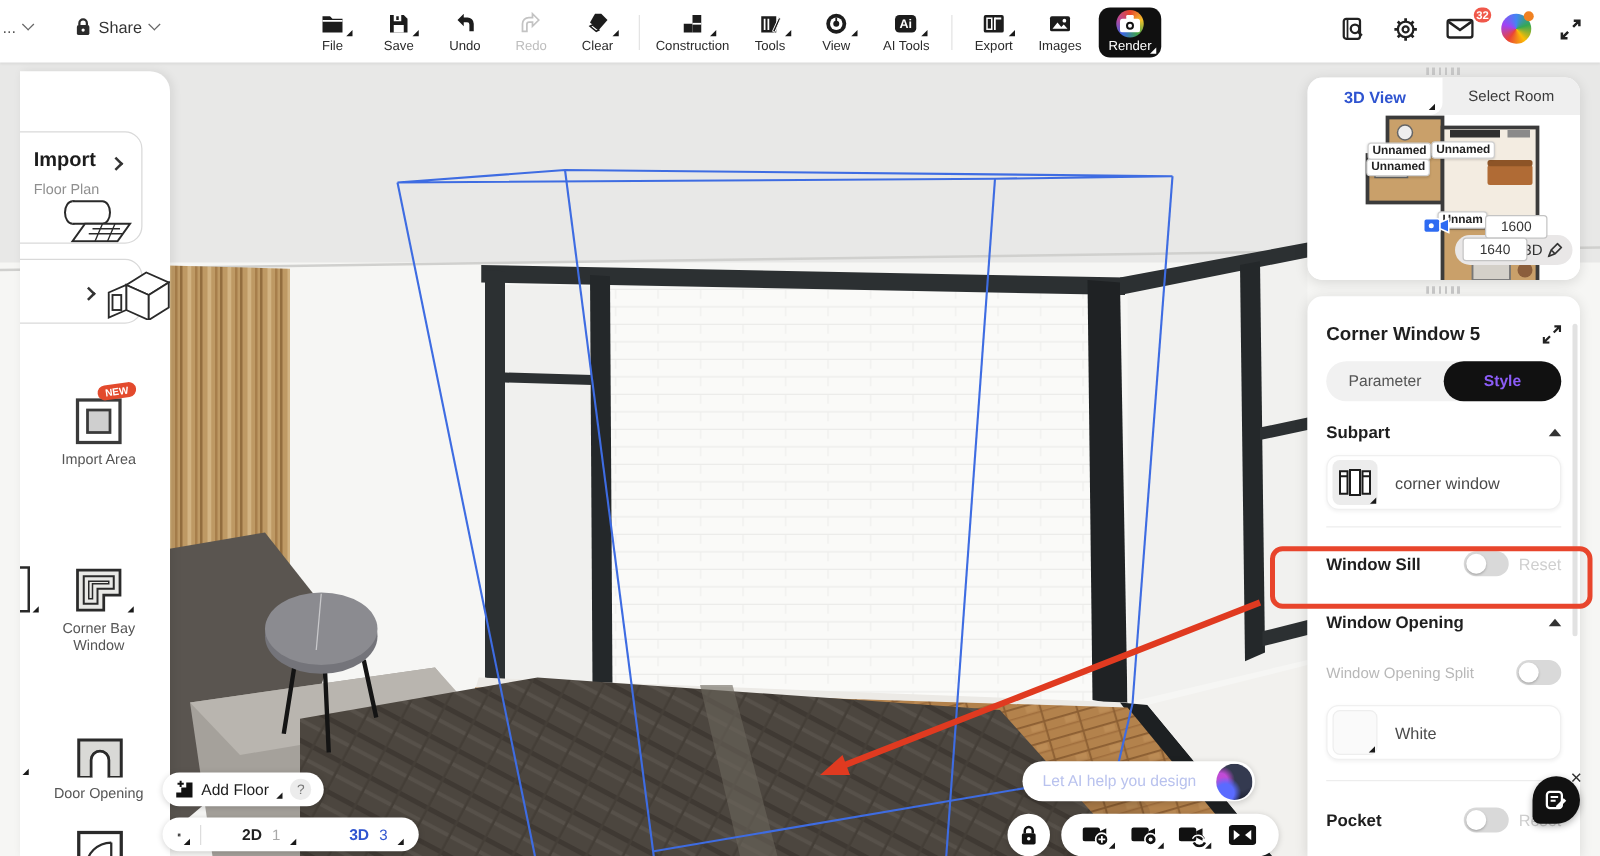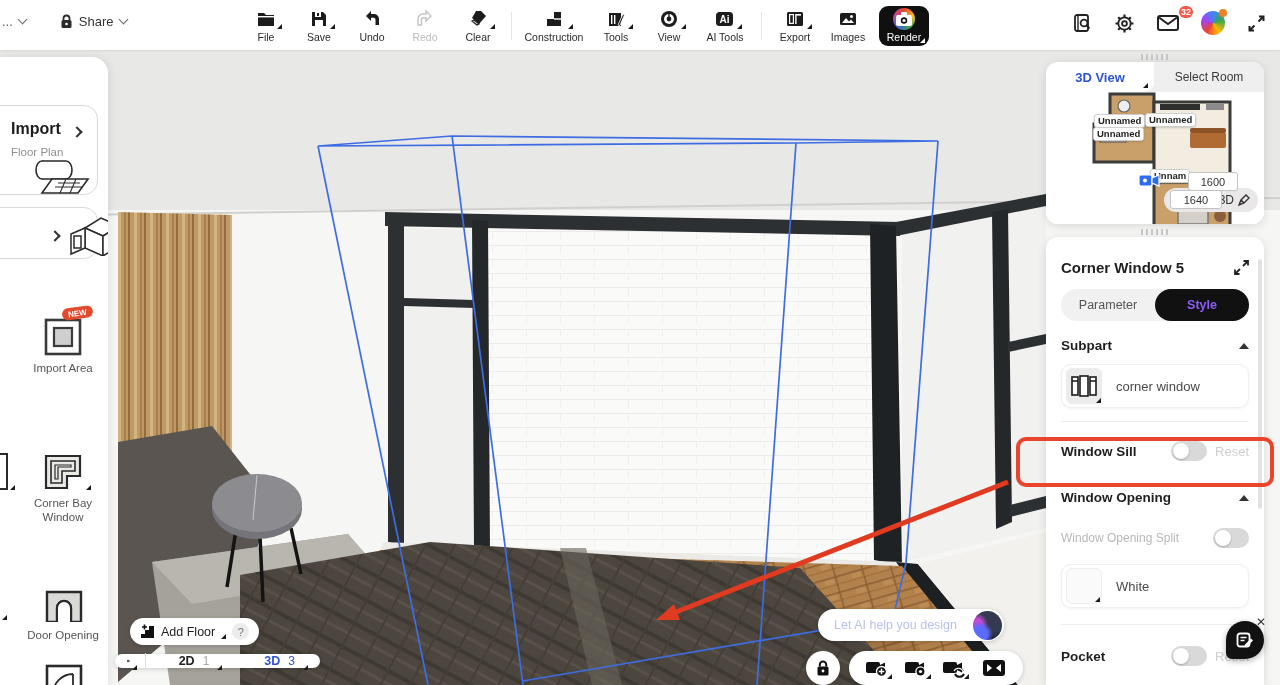--- a/index.html
+++ b/index.html
@@ -28,21 +28,21 @@
   .camwhite { position:absolute; top:6px; left:17px; }
   .hright { position:absolute; right:14px; top:11px; display:flex; align-items:center; gap:22px; }
   .hico { position:relative; cursor:pointer; }
   .badge { position:absolute; top:-8px; right:-14px; background:#f0584a; color:#fff; font-size:9px; font-weight:bold;
            border-radius:8px; padding:1px 2px; }
   .avatar { width:24px; height:24px; border-radius:50%;
             background:conic-gradient(#4285f4,#34a853,#fbbc05,#ea4335,#a142f4,#4285f4); position:relative; }
   .avatar .dot { position:absolute; right:-2px; top:-2px; width:8px; height:8px; border-radius:50%; background:#f08122; }
 
   
-  #sidebar { position:absolute; left:0; top:57px; width:108px; height:628px; background:#fff;
+  #sidebar { position:absolute; left:16px; top:57px; width:120px; height:628px; background:#fff;
              border-radius:0 16px 0 0; box-shadow:2px 0 8px rgba(0,0,0,.08); z-index:12; overflow:hidden; }
   .scard { position:absolute; left:-62px; width:160px; border:1.5px solid #d9d9d9; border-radius:14px; background:#fff; }
   .scard .t { font-size:16px; font-weight:bold; color:#1c1c1c; }
   .scard .s { font-size:11.5px; color:#8f8f8f; margin-top:3px; }
   .chev-r { width:8px; height:8px; border-right:2px solid #333; border-top:2px solid #333; transform:rotate(45deg); display:inline-block; }
   .sitem-label { position:absolute; font-size:11.5px; color:#555; text-align:center; width:110px; left:8px; line-height:1.2; }
   .newbadge { position:absolute; background:#e34a2d; color:#fff; font-size:8px; font-weight:bold; border-radius:8px;
               padding:1.5px 6px; transform:rotate(-8deg); }
 
   
@@ -94,21 +94,21 @@
             border-radius:10px; z-index:40; pointer-events:none; }
   #arrowsvg { position:absolute; left:0; top:0; z-index:40; pointer-events:none; }
 
   
   .pill { position:absolute; background:#fff; border-radius:15px; box-shadow:0 1px 5px rgba(0,0,0,.18);
           display:flex; align-items:center; z-index:16; }
   #addfloor { left:130px; top:618px; height:27px; padding:0 10px 0 10px; gap:6px; }
   #addfloor .lbl { font-size:12.5px; color:#1d1d1d; }
   .qmark { width:17px; height:17px; border-radius:50%; background:#ececec; color:#777; font-size:11px;
            display:flex; align-items:center; justify-content:center; }
-  #floorpill { left:115px; top:654px; height:14px; width:205px; padding:0 12px; gap:8px; }
+  #floorpill { left:130px; top:654px; height:27px; width:205px; padding:0 12px; gap:8px; }
   #floorpill .d2 { font-size:12.5px; font-weight:bold; color:#222; margin-left:26px; }
   #floorpill .n1 { font-size:12px; color:#a8a8a8; }
   #floorpill .d3 { font-size:12.5px; font-weight:bold; color:#2f54d0; margin-left:34px; }
   #floorpill .n3 { font-size:12px; color:#2f54d0; }
   .vdiv { width:1px; height:16px; background:#ddd; }
   #aipill { left:818px; top:609px; width:186px; height:32px; border-radius:17px; padding-left:16px; }
   #aipill input { border:none; outline:none; width:130px; font-size:12.5px; color:#7d8ce0; background:transparent;
                   font-family:"Liberation Sans", sans-serif; }
   #aipill input::placeholder { color:#b9c2ee; }
   .orb { position:absolute; right:2px; top:2px; width:29px; height:29px; border-radius:50%;

